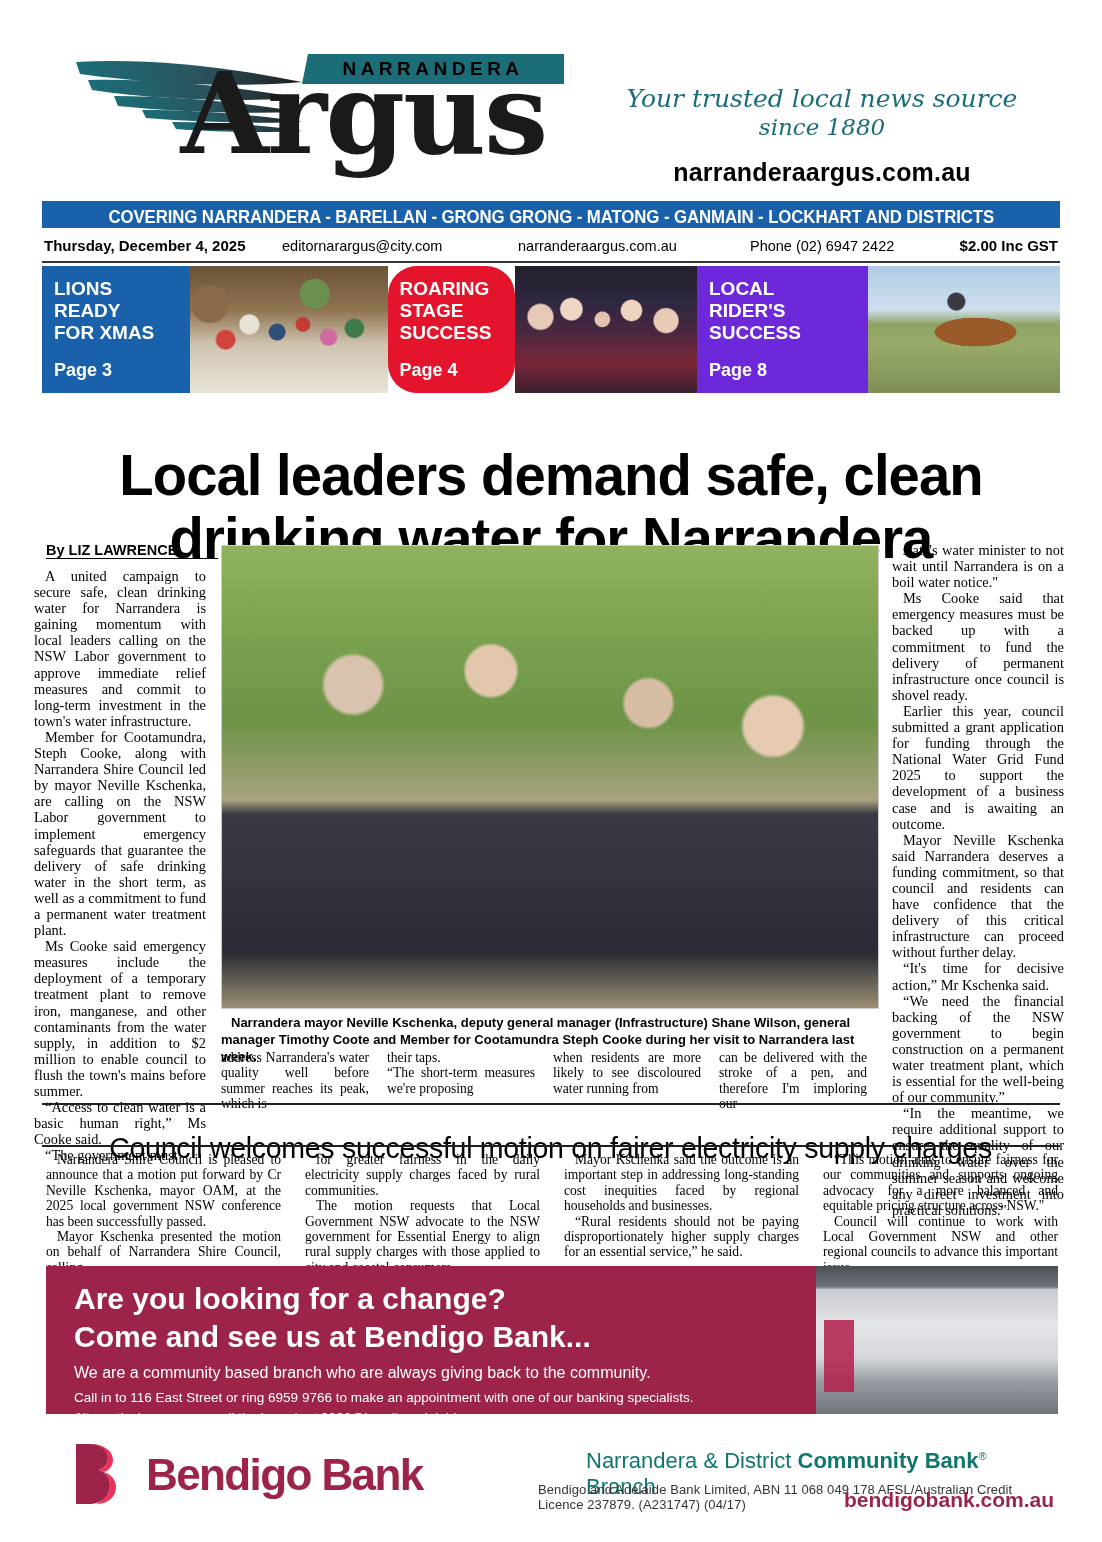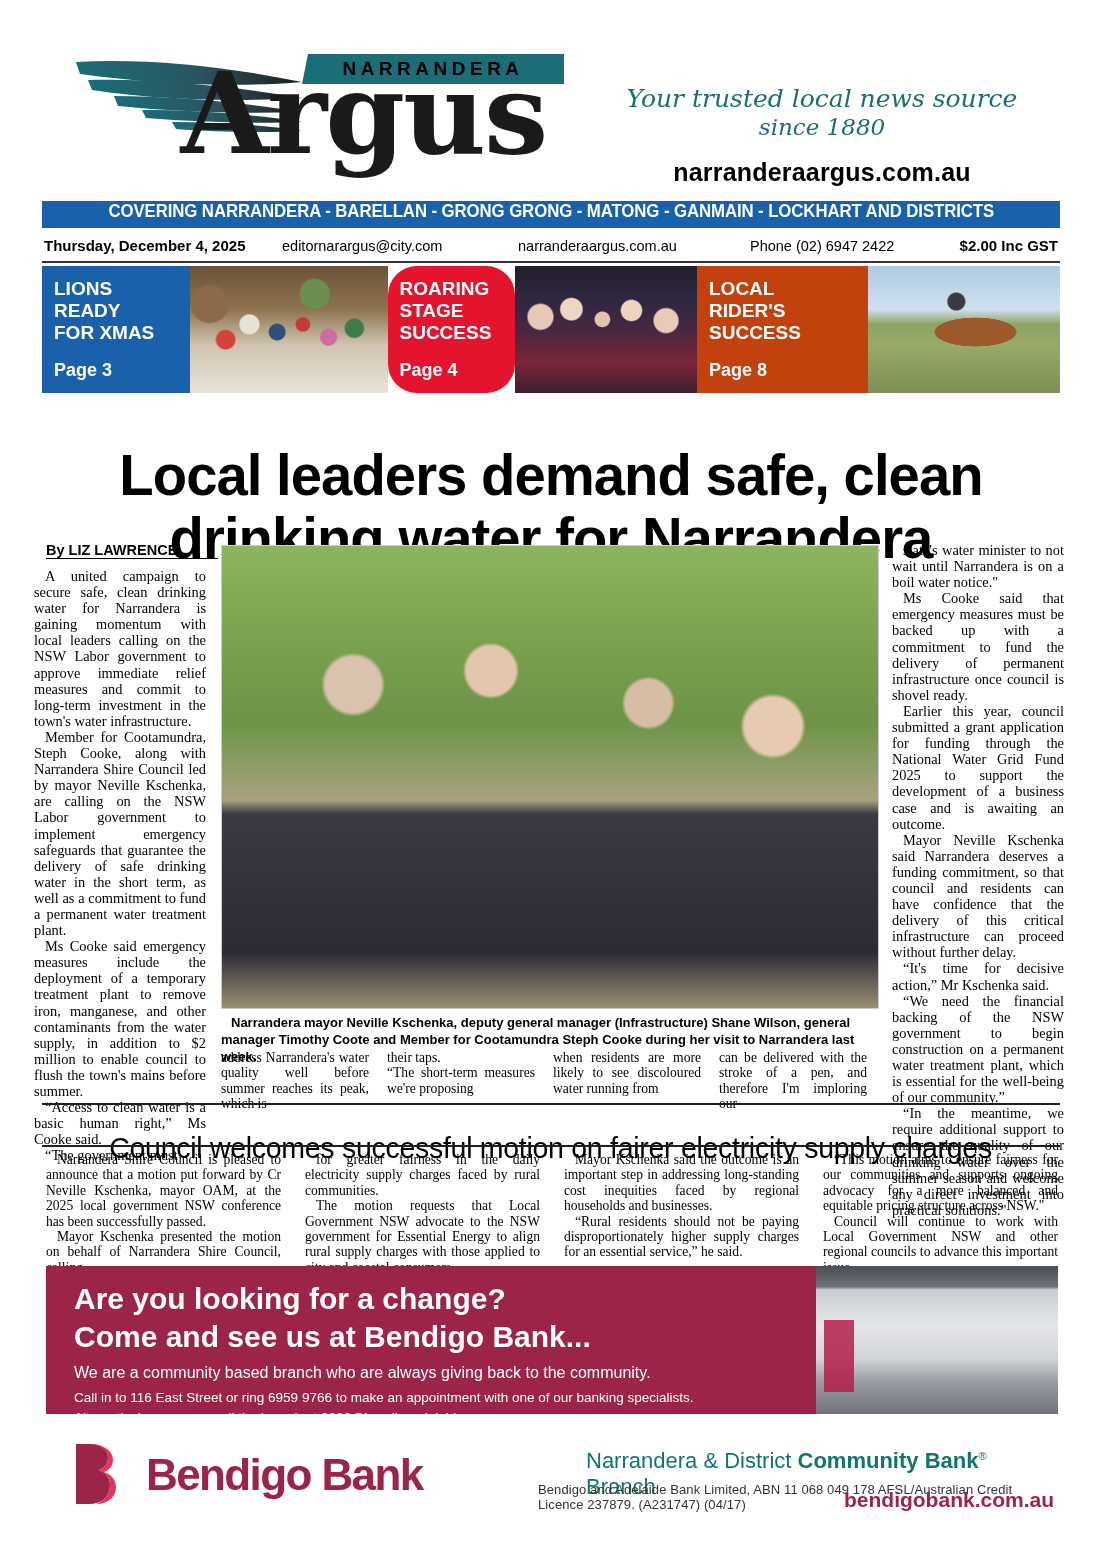--- a/index.html
+++ b/index.html
@@ -17,42 +17,42 @@
     font-size:112px;line-height:108px;letter-spacing:-2px;color:#1a1a1a;
     transform:scaleX(1.02);font-style:normal;}
   .tagline{position:absolute;left:622px;top:84px;width:400px;text-align:center;color:#1b6d78;
     font-family:"DejaVu Serif",serif;font-style:italic;font-size:25px;line-height:29px;}
   .tagline .l2{display:block;font-size:23px;}
   .site{position:absolute;left:622px;top:158px;width:400px;text-align:center;
     font-family:"Liberation Sans",sans-serif;font-weight:bold;font-size:25px;letter-spacing:.2px;}
 
   
   .cover-bar{position:absolute;left:42px;top:201px;width:1018px;height:27px;background:#1a61ab;
-    display:flex;align-items:flex-start;justify-content:center;}
+    display:flex;align-items:flex-end;justify-content:center;}
   .cover-bar span{color:#fff;font-family:"Liberation Sans",sans-serif;font-weight:bold;font-size:17.5px;
     letter-spacing:-.1px;transform:scaleX(.96);}
 
   
   .info-bar{position:absolute;left:42px;top:230px;width:1018px;height:31px;border-bottom:2px solid #333;
     display:flex;align-items:center;font-family:"Liberation Sans",sans-serif;font-size:14.5px;}
   .info-bar .d{position:absolute;left:2px;font-weight:bold;font-size:15px;}
   .info-bar .e{position:absolute;left:240px;}
   .info-bar .w{position:absolute;left:476px;}
   .info-bar .p{position:absolute;left:708px;}
   .info-bar .c{position:absolute;right:2px;font-weight:bold;font-size:15px;}
 
   
   .teasers{position:absolute;left:42px;top:266px;width:1018px;height:127px;display:flex;}
   .t-box{position:relative;box-sizing:border-box;padding:12px 0 0 12px;}
   .t-box .hl{font-family:"Liberation Sans",sans-serif;font-weight:bold;font-size:19px;line-height:22px;color:#fff;}
   .t-box .pg{position:absolute;left:12px;bottom:12px;font-family:"Liberation Sans",sans-serif;
     font-weight:bold;font-size:18px;color:#fff;}
   .t-blue{width:152px;background:#1a61ab;}
   .t-red{width:131px;background:#e3142c;border-radius:29px;}
-  .t-black{width:176px;background:#c2410c;}
+  .t-black{width:176px;background:#6d28d9;}
   .t-img{position:relative;overflow:hidden;}
   .t-img1{width:203px;}
   .t-img2{width:187px;}
   .t-img3{width:197px;}
 
   
   .ph{position:absolute;inset:0;}
   .ph-gnomes{background:
     radial-gradient(circle at 18% 58%,#d2443b 0 5%,transparent 6%),
     radial-gradient(circle at 30% 46%,#e8e2d6 0 6%,transparent 7%),

